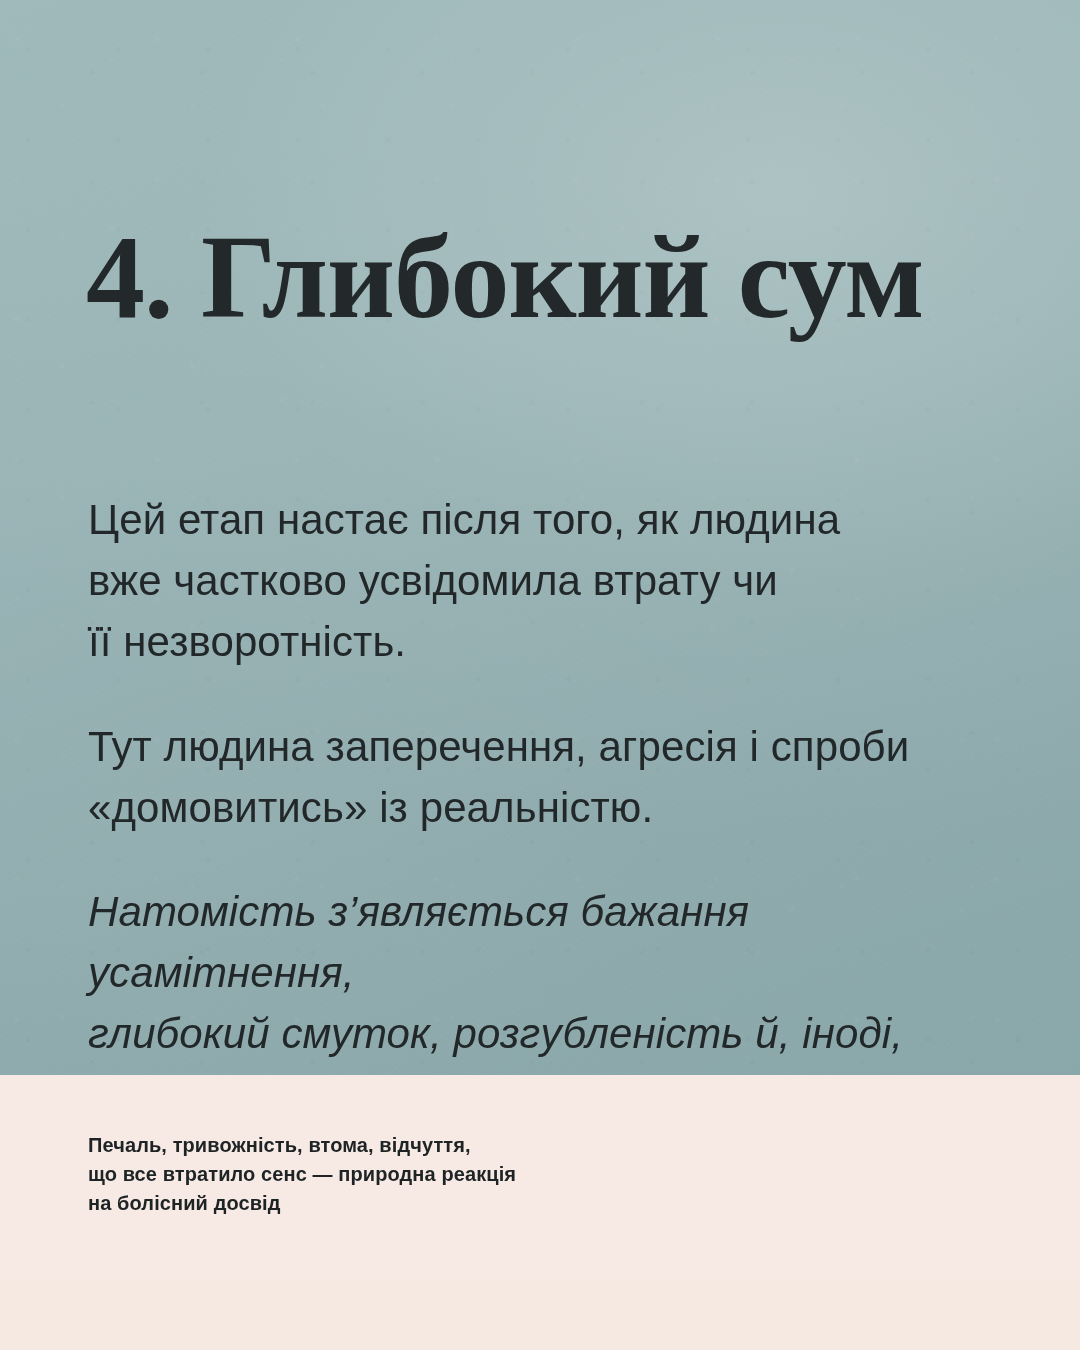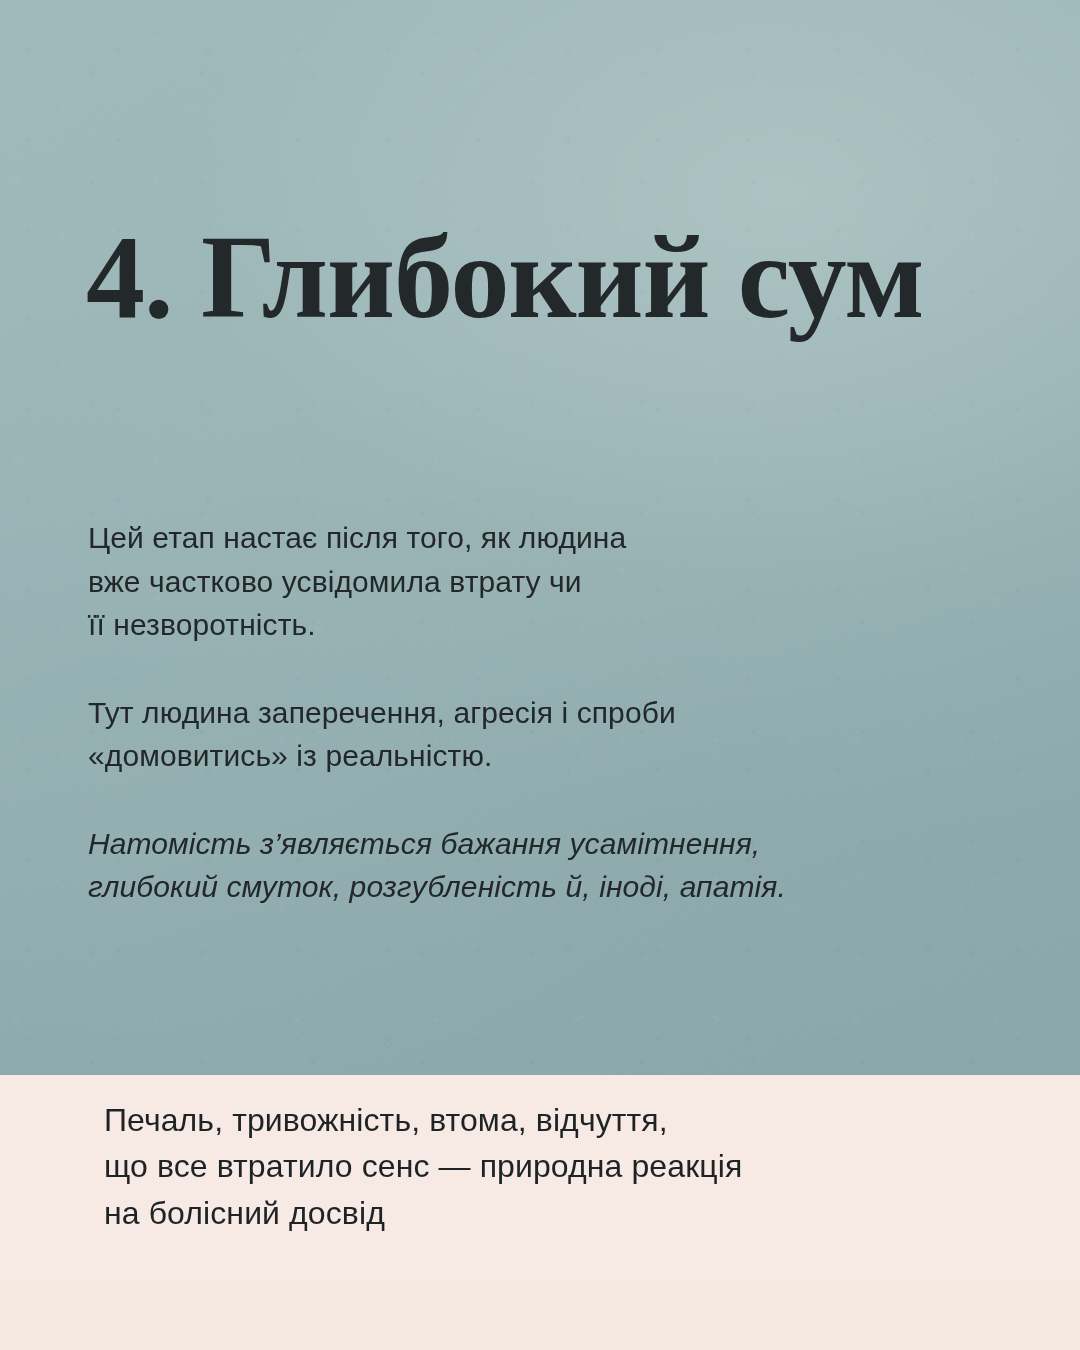--- a/index.html
+++ b/index.html
@@ -58,49 +58,49 @@
     right: 60px;
     font-family: "Liberation Serif", "DejaVu Serif", serif;
     font-size: 118px;
     line-height: 1.0;
     color: #23282a;
     letter-spacing: -1px;
     white-space: nowrap;
   }
   .body-block {
     position: absolute;
-    top: 516px;
+    top: 490px;
     left: 88px;
     right: 70px;
     color: #22282a;
-    font-size: 30px;
+    font-size: 42px;
     line-height: 1.45;
     letter-spacing: 0.1px;
   }
   .para {
     margin: 0 0 44px 0;
     white-space: pre-line;
   }
   .para:last-child {
     margin-bottom: 8px;
     font-style: italic;
   }
   .bottom-panel {
     position: relative;
     flex: 1;
     background: #f7e9e3;
     display: flex;
     align-items: center;
   }
   .bottom-text {
     padding: 0 70px 0 88px;
-    margin: 16px;
+    margin: 0;
     margin-top: -6px;
-    font-size: 32px;
-    font-weight: normal;
+    font-size: 20px;
+    font-weight: bold;
     line-height: 1.45;
     color: #1e2426;
     white-space: pre-line;
     letter-spacing: 0.1px;
   }
 </style>
 </head>
 <body>
 
 <div class="slide">

